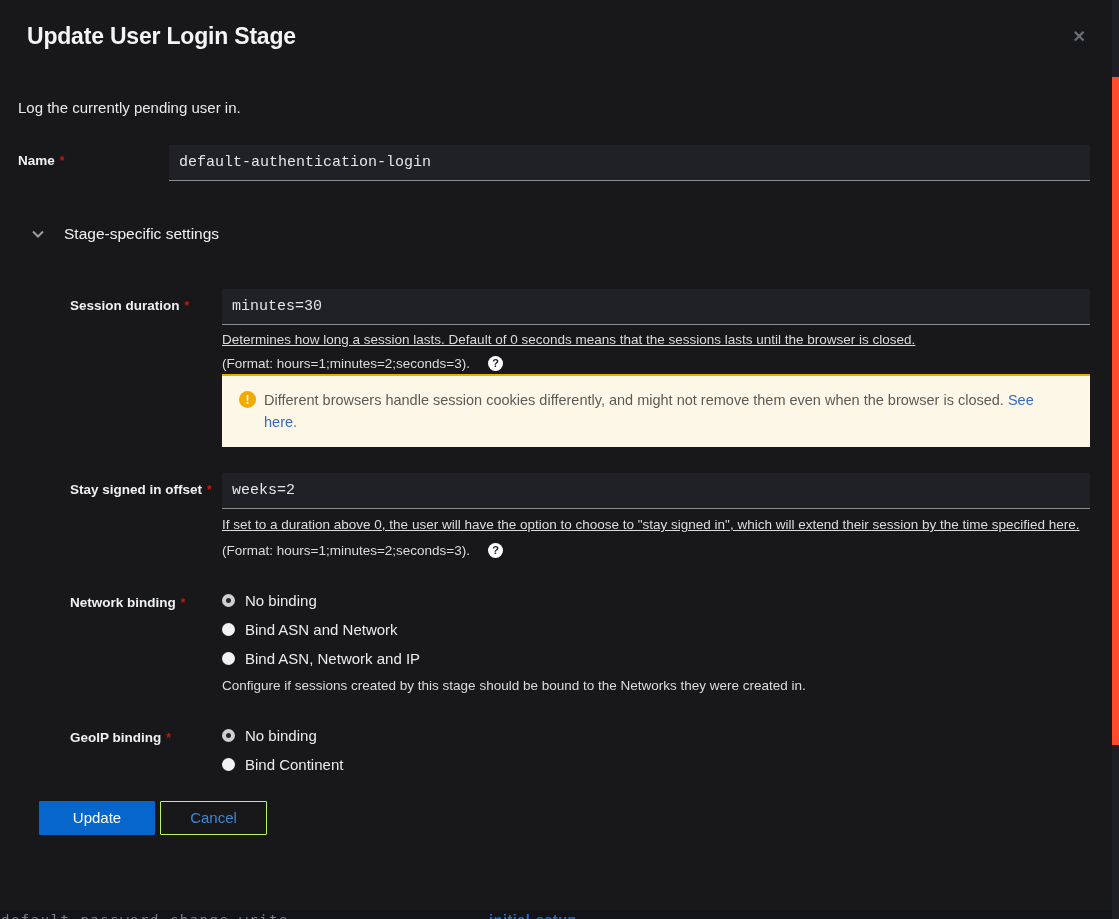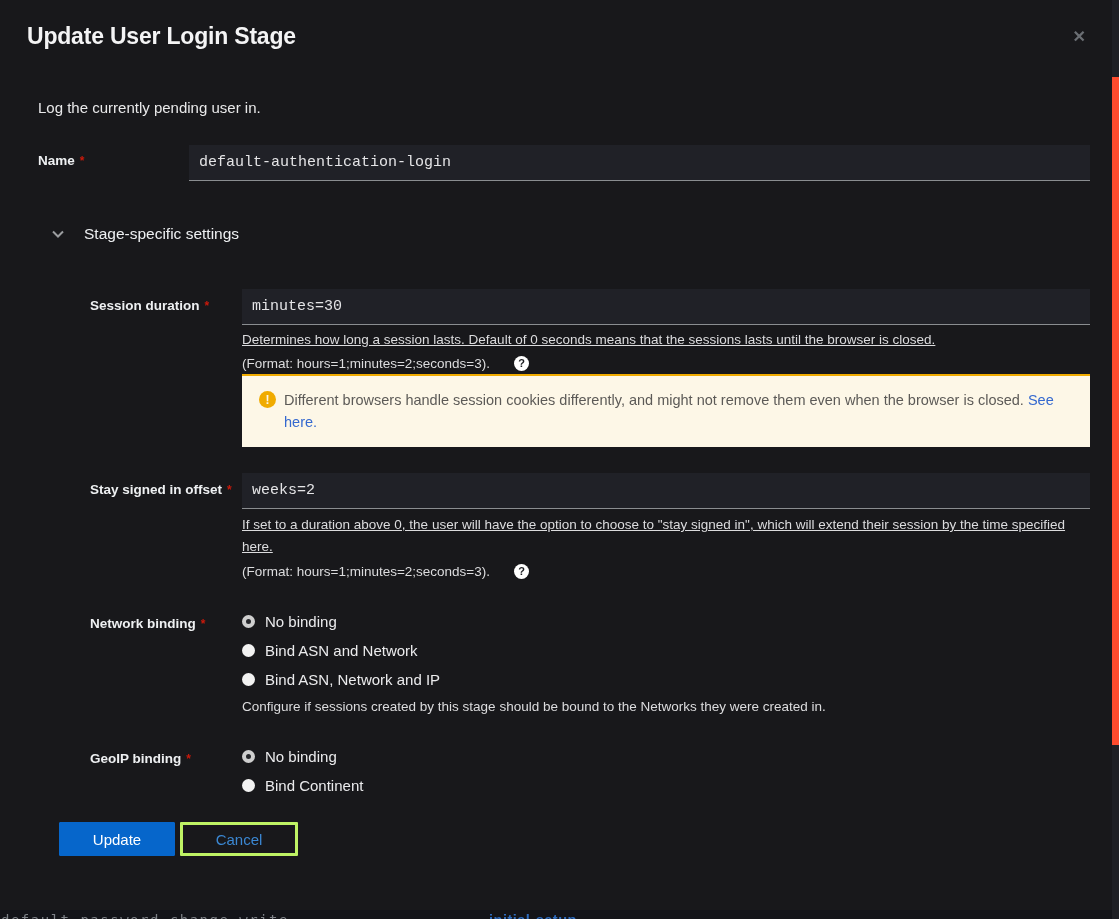--- a/index.html
+++ b/index.html
@@ -6,42 +6,42 @@
   html,body { background:#0e0f12; }
   body { font-family:"Liberation Sans","DejaVu Sans",sans-serif; }
   .screen { position:relative; width:1119px; height:919px; background:#131419; overflow:hidden; }
   .modal { position:absolute; top:0; left:0; width:1119px; height:910px; background:#18181b; color:#e9e9ea; }
 
   
   .modal-header { display:flex; justify-content:space-between; align-items:flex-start; padding:23px 27px 0 21px; }
   .modal-title { font-size:23px; font-weight:700; color:#f4f4f5; letter-spacing:-0.2px;margin-left:6px; }
   .close-btn { background:none; border:none; color:#6a6e73; font-size:16px; font-weight:700; cursor:pointer; padding:6px; line-height:1; }
 
-  .modal-body { padding:0 29px 0 38px; }
+  .modal-body { padding:0 29px 0 18px; }
   .description { margin-top:48px; font-size:15px; color:#e9e9ea; }
 
   
   .form-label { font-size:13.5px; font-weight:700; color:#eef0f2; padding-top:9px; }
   .req { color:#c9190b; font-size:12px; margin-left:5px; font-weight:700; }
   .txt-input { width:100%; height:36px; background:#202127; border:none; border-bottom:1px solid #8a8d90; color:#e4e4e6; font-size:15px; padding:0 10px; font-family:Liberation Mono, monospace; }
 
   .name-group { display:grid; grid-template-columns:151px 1fr; margin-top:29px; }
   .name-group .form-label { padding-top:8px; }
 
   
   .section-header { margin-top:44px; display:flex; align-items:center; cursor:pointer; padding-left:13px; }
   .chev { width:14px; height:14px; margin-right:19px; display:inline-flex; align-items:center; justify-content:center; }
   .section-label { font-size:15.5px; color:#eef0f2; }
 
   .settings { padding-left:52px; margin-top:46px; }
   .group { display:grid; grid-template-columns:152px 1fr; }
   .g2 { margin-top:26px; } .g3 { margin-top:26px; } .g4 { margin-top:26px; }
 
   .help { margin-top:5px; font-size:13.5px; line-height:19px; color:#dcdcde;text-decoration:underline; }
-  .help2 { margin-top:5px; font-size:13.5px; line-height:19px; color:#dcdcde; display:flex; align-items:center; gap:24px; }
+  .help2 { margin-top:5px; font-size:13.5px; line-height:19px; color:#dcdcde; display:flex; align-items:center; gap:18px; }
   .help-wide { line-height:21.5px; }
   .help-icon { display:inline-flex; width:15px; height:15px; border-radius:50%; background:#ffffff; color:#1c1d21; font-size:11px; font-weight:700; align-items:center; justify-content:center; flex:0 0 auto; }
 
   
   .alert { position:relative; margin-top:1px; background:#fdf7e7; border-top:2px solid #f0ab00; padding:13px 20px 14px 42px; }
   .alert-icon { position:absolute; left:17px; top:15px; width:17px; height:17px; border-radius:50%; background:#f0ab00; color:#fdf7e7; font-size:12px; font-weight:700; display:flex; align-items:center; justify-content:center; }
   .alert-text { font-size:14.5px; line-height:22px; color:#5c5a57; }
   .alert-text a { color:#3569cf; text-decoration:none; }
 
   
@@ -49,21 +49,21 @@
   .radio { width:13px; height:13px; border-radius:50%; margin-right:10px; flex:0 0 auto; }
   .radio.sel { background:#26272b; border:4px solid #cfcfcf; }
   .radio.unsel { background:#f2f2f2; }
   .radio-label { font-size:15px; color:#ebebed; }
   .radio-help { margin-top:3px; font-size:13.5px; line-height:19px; color:#dcdcde; }
 
   
   .footer { margin-top:22px; padding-left:21px; display:flex; gap:5px; }
   .btn { height:34px; font-size:15px; cursor:pointer; border-radius:1px; font-family:inherit; }
   .btn-primary { width:116px; background:#0666cb; border:1px solid #0666cb; color:#ffffff; }
-  .btn-secondary { width:118px; background:transparent; border:3px solid #bef264; color:#3b87d2; }
+  .btn-secondary { width:107px; background:transparent; border:1px solid #bef264; color:#3b87d2; }
 
   
   .scrollbar { position:absolute; top:0; right:0; width:7px; height:919px; background:#1e1f24; }
   .scroll-thumb { position:absolute; top:77px; right:0; width:7px; height:668px; background:#fd4b2d; }
 
   
   .behind-row { position:absolute; top:910px; left:0; width:1112px; height:9px; background:#131419; overflow:hidden; }
   .behind-text { position:absolute; top:2px; left:1px; font-family:"DejaVu Sans Mono","Liberation Mono",monospace; font-size:14px; letter-spacing:1.5px; color:#7e8288; }
   .behind-link { position:absolute; top:2px; left:489px; font-size:14.5px; font-weight:700; color:#2d6cc0; letter-spacing:0.5px; }
 </style>

